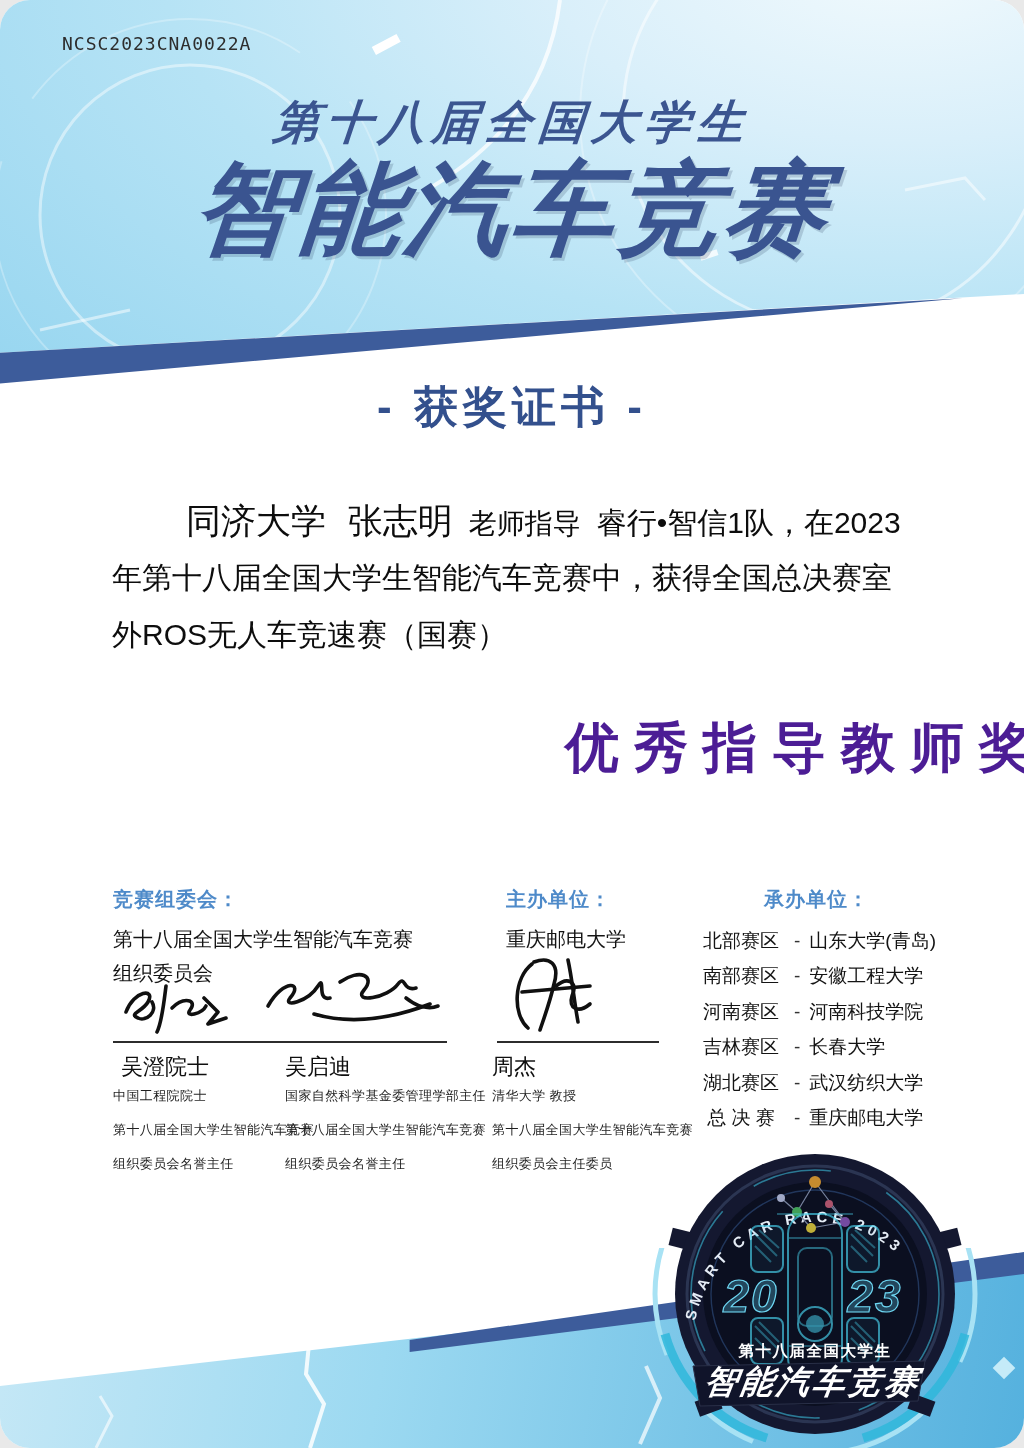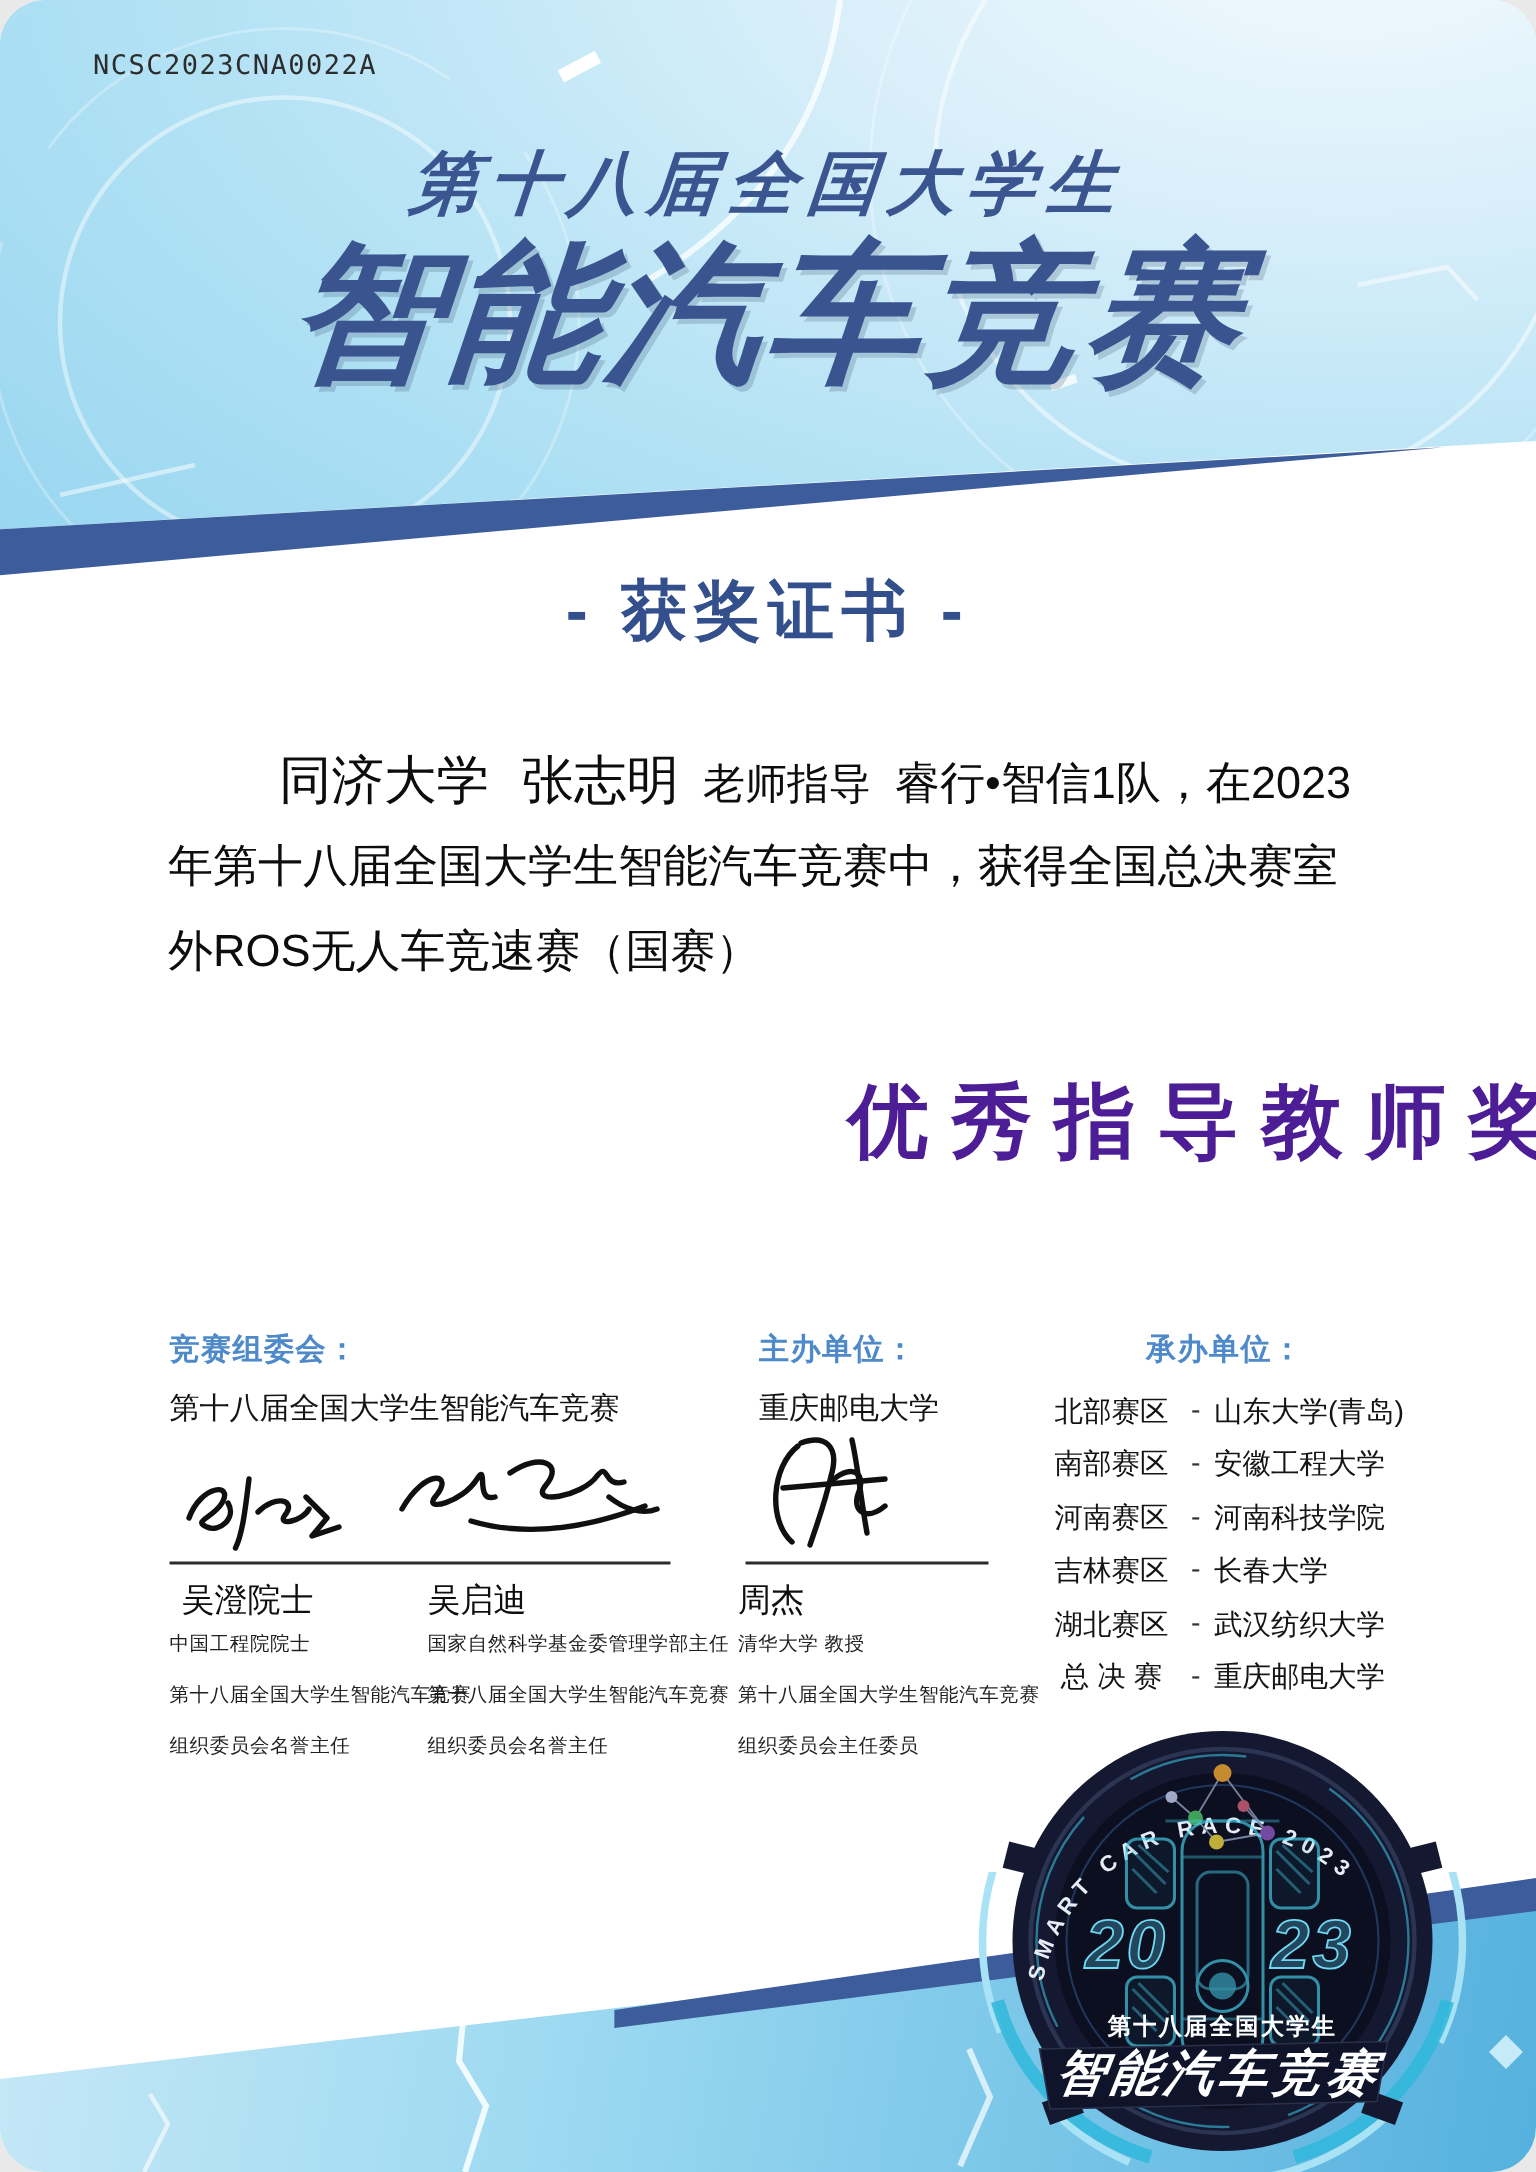--- a/index.html
+++ b/index.html
@@ -101,20 +101,21 @@
     </div>
     <div class="b-line">年第十八届全国大学生智能汽车竞赛中，获得全国总决赛室</div>
     <div class="b-line">外ROS无人车竞速赛（国赛）</div>
   </div>
 
   <div class="award">优秀指导教师奖</div>
 
   <div class="col col-committee">
     <div class="col-label">竞赛组委会：</div>
     <div class="c-line">第十八届全国大学生智能汽车竞赛</div>
+    <div class="c-line">组织委员会</div>
   </div>
 
   <div class="col col-host">
     <div class="col-label">主办单位：</div>
     <div class="c-line">重庆邮电大学</div>
   </div>
 
   <div class="col col-org">
     <div class="col-label">承办单位：</div>
     <div class="org-rows">

